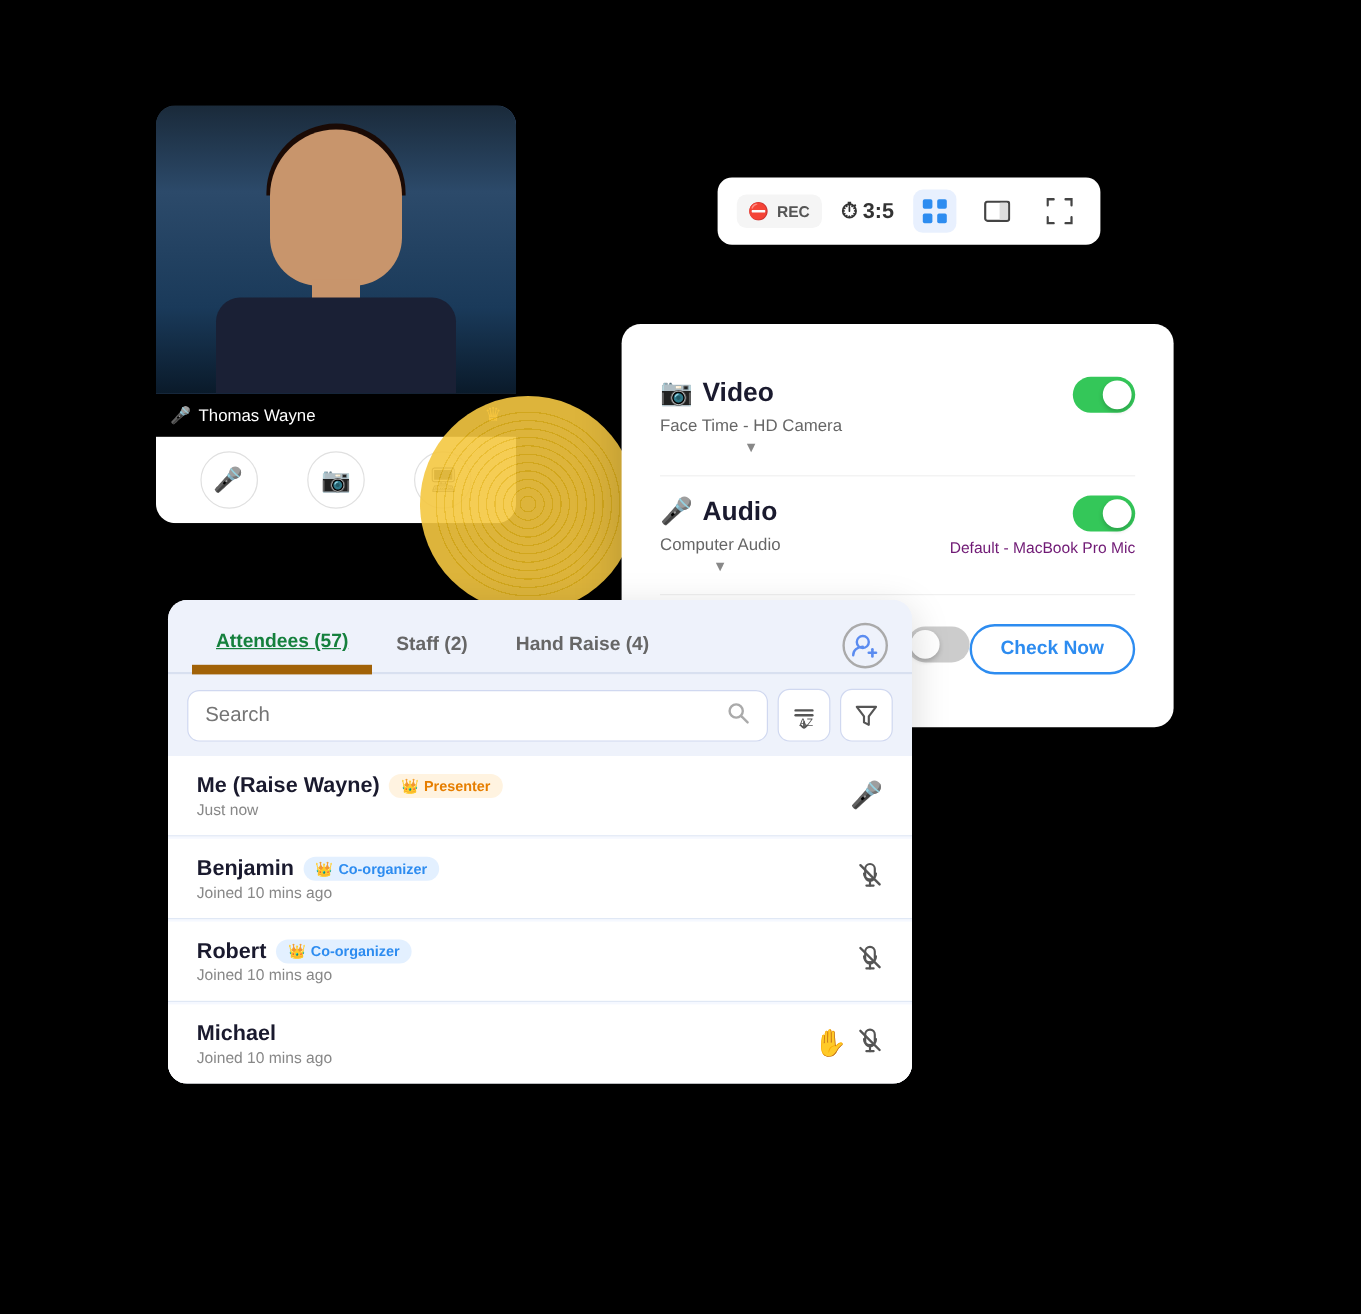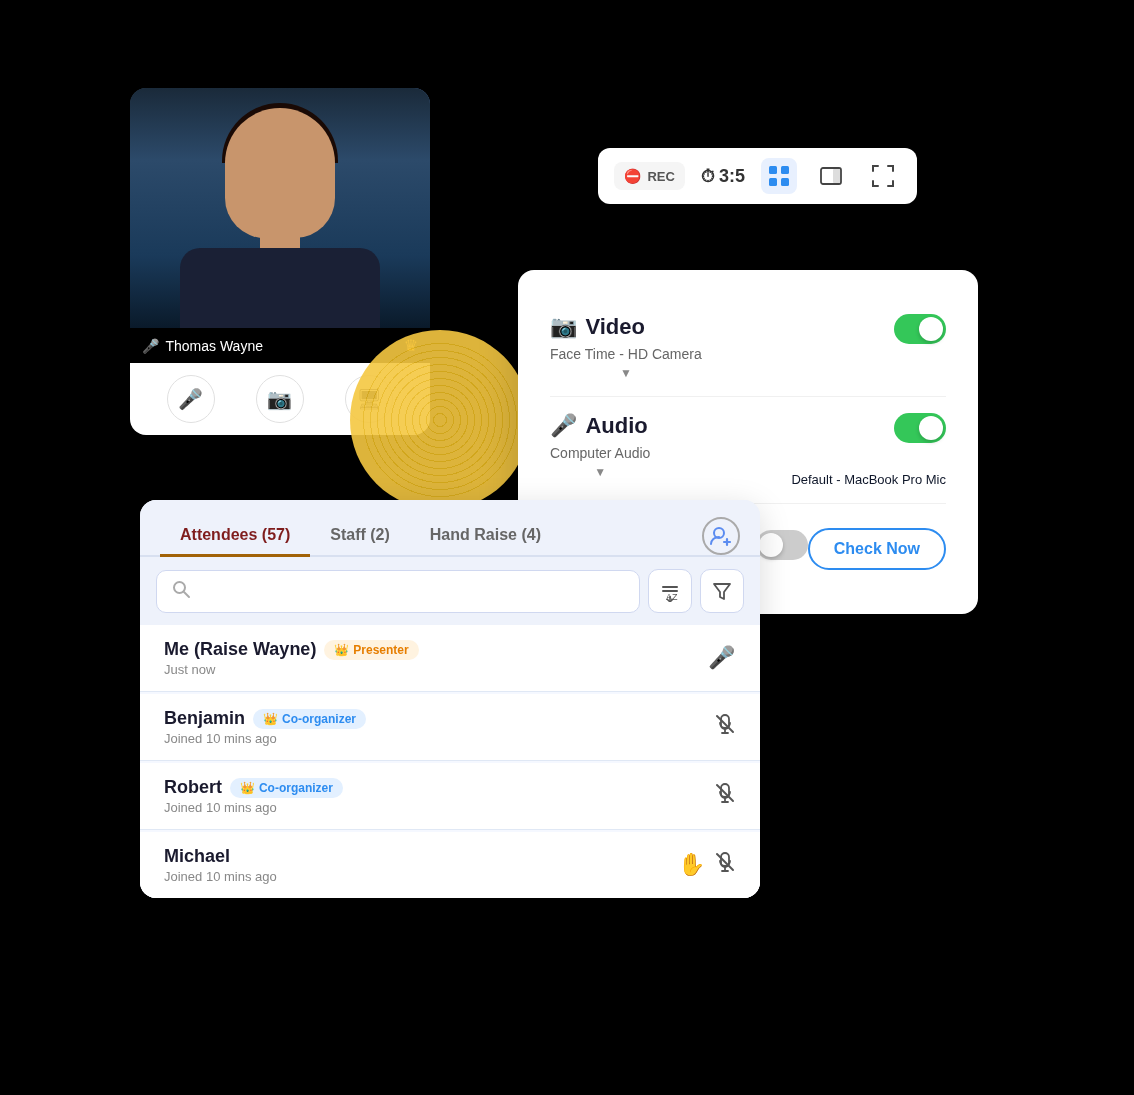--- a/index.html
+++ b/index.html
@@ -306,22 +306,23 @@
     .tab {
       padding: 10px 20px;
       font-size: 16px;
       font-weight: 600;
       color: #666;
       cursor: pointer;
       border-bottom: 3px solid transparent;
       margin-bottom: -2px;
     }
     .tab.active {
-      color: #7f1d1d;
-      border-bottom: 3px solid #a16207;
+      color: #15803d;
+      border-bottom: 8px solid #a16207;
+      text-decoration: underline;
     }
     .tab-count { color: inherit; }
     .tab-add-btn {
       margin-left: auto;
       width: 38px;
       height: 38px;
       border-radius: 50%;
       border: 2px solid #aaa;
       display: flex;
       align-items: center;
@@ -491,21 +492,21 @@
       </div>
       <div class="settings-subtitle">
         <span>Computer Audio</span>
         <span style="font-size:12px; color:#888;">▼</span>
       </div>
     </div>
     <div style="display:flex; flex-direction:column; align-items:flex-end; gap:6px;">
       <div class="toggle on">
         <div class="toggle-knob"></div>
       </div>
-      <span style="font-size:13px; color:#0f172a;margin-top:23px;">Default - MacBook Pro Mic</span>
+      <span style="font-size:13px; color:#701a75;">Default - MacBook Pro Mic</span>
     </div>
   </div>
 
   <div class="settings-row-last">
     <div class="toggle off">
       <div class="toggle-knob"></div>
     </div>
     <button class="check-now-btn">Check Now</button>
   </div>
 </div>
@@ -527,20 +528,21 @@
         <circle cx="9" cy="8" r="5" stroke="#5b8cf0" stroke-width="2"></circle>
         <path d="M1 19c0-4 3.5-7 8-7" stroke="#5b8cf0" stroke-width="2" stroke-linecap="round"></path>
         <line x1="17" y1="14" x2="17" y2="20" stroke="#5b8cf0" stroke-width="2.2" stroke-linecap="round"></line>
         <line x1="14" y1="17" x2="20" y2="17" stroke="#5b8cf0" stroke-width="2.2" stroke-linecap="round"></line>
       </svg>
     </div>
   </div>
 
   <div class="search-bar-row">
     <div class="search-input-wrap">
+      <input type="text" placeholder="Search" style="">
       <span class="search-icon">
         <svg width="20" height="20" viewBox="0 0 20 20" fill="none">
           <circle cx="8.5" cy="8.5" r="5.5" stroke="#aaa" stroke-width="2"></circle>
           <line x1="13" y1="13" x2="18" y2="18" stroke="#aaa" stroke-width="2" stroke-linecap="round"></line>
         </svg>
       </span>
     </div>
     <div class="sort-btn">
       <svg width="22" height="22" viewBox="0 0 22 22" fill="none">
         <line x1="4" y1="7" x2="18" y2="7" stroke="#555" stroke-width="2" stroke-linecap="round"></line>

